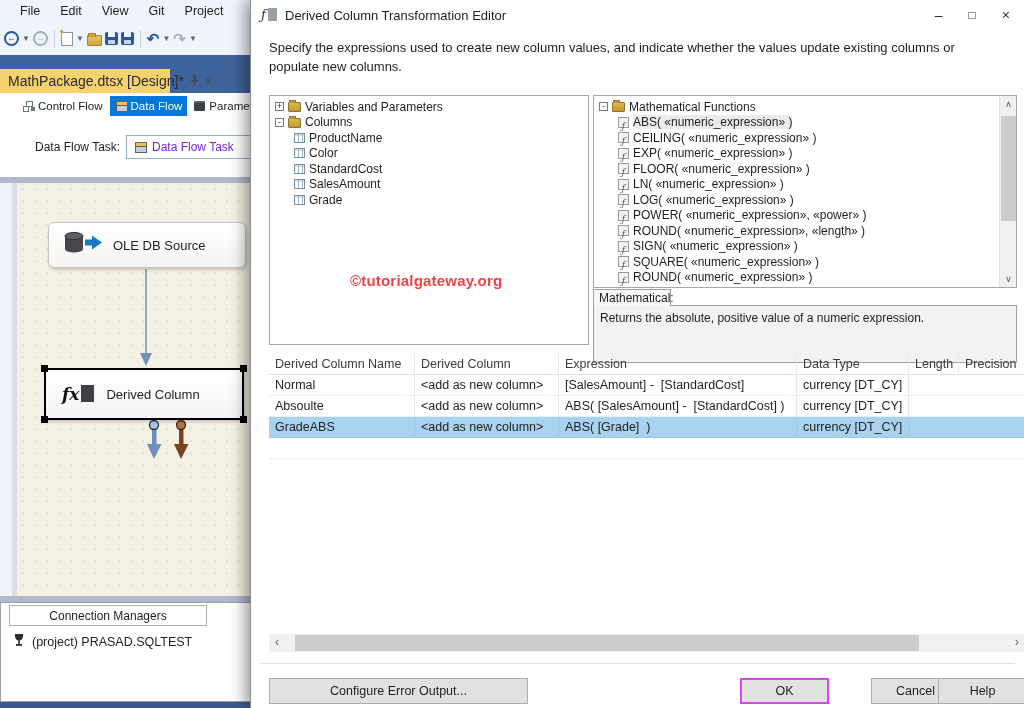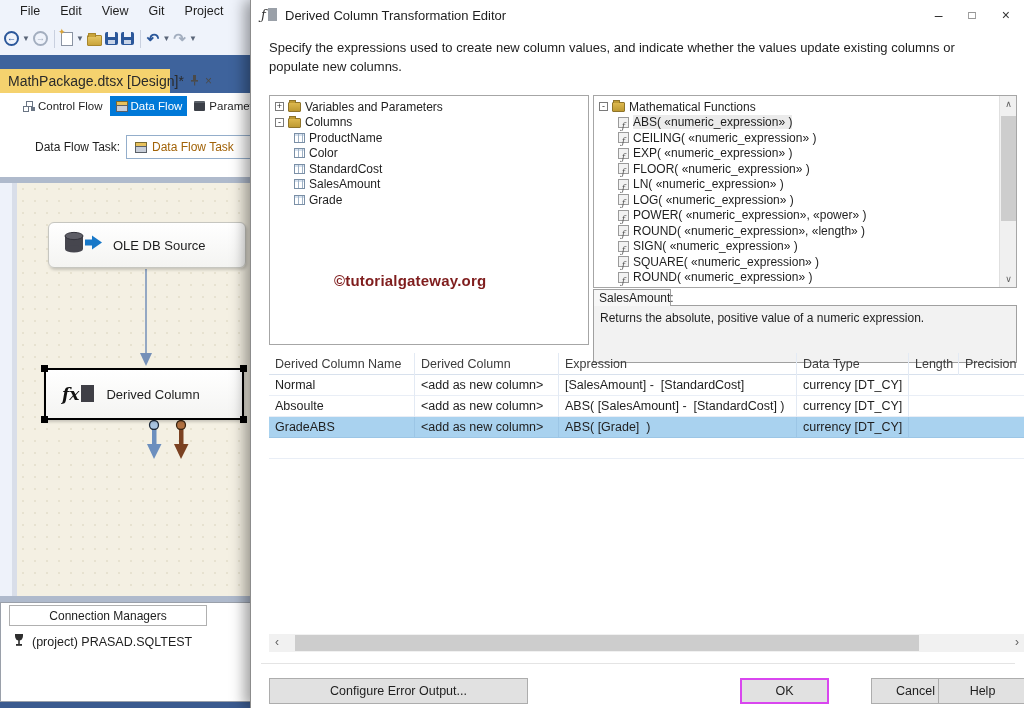--- a/index.html
+++ b/index.html
@@ -36,21 +36,21 @@
   .cf-icon { display:inline-block; width:11px; height:11px; position:relative; }
   .cf-icon::before { content:""; position:absolute; left:3px; top:0; width:5px; height:4px; border:1px solid #6A7584; }
   .cf-icon::after { content:""; position:absolute; left:0; bottom:0; width:4px; height:4px; border:1px solid #6A7584; box-shadow:7px 0 0 -1px #6A7584; }
   .df-icon { display:inline-block; width:12px; height:11px; position:relative; }
   .df-icon::before { content:""; position:absolute; left:1px; top:0; width:10px; height:5px; background:#E8C15C; border:1px solid #7A6A30; }
   .df-icon::after { content:""; position:absolute; left:1px; bottom:0; width:10px; height:5px; background:#C8CED8; border:1px solid #5A6068; }
   .param-icon { display:inline-block; width:11px; height:10px; background:#3C4048; border-radius:1px; border-top:2px solid #5A6068; }
 
   .taskrow { position:absolute; left:0; top:116px; width:100%; height:61px; background:#FFFFFF; }
   .task-label { position:absolute; left:35px; top:24px; font-size:12px; color:#1E1E1E; }
-  .task-combo { position:absolute; left:126px; top:19px; width:130px; height:24px; background:#fff; border:1px solid #94AECB; display:flex; align-items:center; gap:6px; padding-left:7px; font-size:12px; color:#a16207; white-space:nowrap; overflow:hidden; }
+  .task-combo { position:absolute; left:126px; top:19px; width:130px; height:24px; background:#fff; border:1px solid #94AECB; display:flex; align-items:center; gap:6px; padding-left:7px; font-size:12px; color:#6d28d9; white-space:nowrap; overflow:hidden; }
   .splitter1 { position:absolute; left:0; top:177px; width:100%; height:6px; background:#AFBACC; }
 
   .canvas { position:absolute; left:12px; top:183px; width:100%; height:413px; background:#F4F0E3; border-left:5px solid #D9DEE9;
             background-image:radial-gradient(#E7E2D0 1px, transparent 1px); background-size:12px 12px; }
   .node { position:absolute; background:linear-gradient(#FFFFFF,#F4F4F2); border:1px solid #C6C6C0; border-radius:6px; box-shadow:1px 2px 3px rgba(0,0,0,0.18); display:flex; align-items:center; }
   .node .node-label { font-size:13px; color:#1E1E1E; }
   .node.source { left:31px; top:39px; width:198px; height:46px; }
   .node.derived { left:27px; top:185px; width:200px; height:52px; border:2px solid #000; border-radius:2px; }
   .handle { position:absolute; width:7px; height:7px; background:#000; }
   .h-tl{left:-5px;top:-5px} .h-tr{right:-5px;top:-5px} .h-bl{left:-5px;bottom:-5px} .h-br{right:-5px;bottom:-5px}
@@ -85,21 +85,21 @@
   .trow.lvl1 { padding-left:24px; }
   .expander { width:9px; height:9px; border:1px solid #7A7A7A; background:#fff; font-size:9px; line-height:7px; text-align:center; color:#333; flex:0 0 9px; }
   .icon-folder { width:13px; height:10px; background:linear-gradient(#DDB84E,#BE9A32); border:1px solid #8F742A; border-radius:1px; position:relative; flex:0 0 13px; margin-top:1px; }
   .icon-folder::before { content:""; position:absolute; left:0; top:-3px; width:5px; height:2px; background:#BE9A32; border:1px solid #8F742A; border-bottom:none; }
   .icon-column { flex:0 0 11px; width:11px; height:10px; border:1px solid #7A8FA6; background:linear-gradient(#D7E2EF 30%, #fff 30%); position:relative; }
   .icon-column::before { content:""; position:absolute; left:3px; top:0; bottom:0; width:1px; background:#9FB2C6; }
   .icon-column::after { content:""; position:absolute; left:7px; top:0; bottom:0; width:1px; background:#9FB2C6; }
   .icon-fn { flex:0 0 11px; width:11px; height:11px; border:1px solid #9A9A9A; background:#F2F2F2; text-align:center; }
   .icon-fn::before { content:"ƒ"; font-family:"DejaVu Serif", serif; font-style:italic; font-size:9px; line-height:10px; color:#555; }
   .fnrow.selected .fn-label { background:#EBEBEB; }
-  .watermark { position:absolute; left:64px; top:176px; font-size:15px; font-weight:bold; color:#7f1d1d; letter-spacing:0.2px; }
+  .watermark { position:absolute; left:80px; top:176px; font-size:15px; font-weight:bold; color:#ef4444; letter-spacing:0.2px; }
 
   .vscroll { position:absolute; right:0; top:0; width:17px; height:100%; background:#F0F0F0; border-left:1px solid #E0E0E0; }
   .vs-arr { position:absolute; left:0; width:17px; height:16px; text-align:center; font-size:9px; color:#606060; line-height:16px; }
   .vs-arr.up { top:0; } .vs-arr.down { bottom:0; }
   .vs-thumb { position:absolute; left:1px; width:15px; top:20px; height:105px; background:#CDCDCD; }
 
   .desc-label { position:absolute; left:342px; top:289px; width:78px; height:17px; border:1px solid #A0A0A0; border-bottom:none; background:#F7F7F7; font-size:12px; color:#1E1E1E; padding:1px 0 0 5px; z-index:2; }
   .desc-box { position:absolute; left:342px; top:305px; width:424px; height:58px; background:#F2F2F2; border:1px solid #A0A0A0; font-size:12px; color:#1E1E1E; padding:5px 6px; }
 
   .grid { position:absolute; left:18px; top:353px; width:756px; }
@@ -349,21 +349,21 @@
         <span class="icon-fn"></span>
         <span class="fn-label">ROUND( «numeric_expression» )</span>
       </div>
       <div class="vscroll">
         <span class="vs-arr up">∧</span>
         <span class="vs-thumb"></span>
         <span class="vs-arr down">∨</span>
       </div>
     </div>
 
-    <div class="desc-label">SalesAmount:</div>
+    <div class="desc-label">Mathematical:</div>
     <div class="desc-box">Returns the absolute, positive value of a numeric expression.</div>
 
     <div class="grid">
       <div class="grow header">
         <div class="gcell gc1">Derived Column Name</div>
         <div class="gcell gc2">Derived Column</div>
         <div class="gcell gc3">Expression</div>
         <div class="gcell gc4">Data Type</div>
         <div class="gcell gc5">Length</div>
         <div class="gcell gc6">Precision</div>

